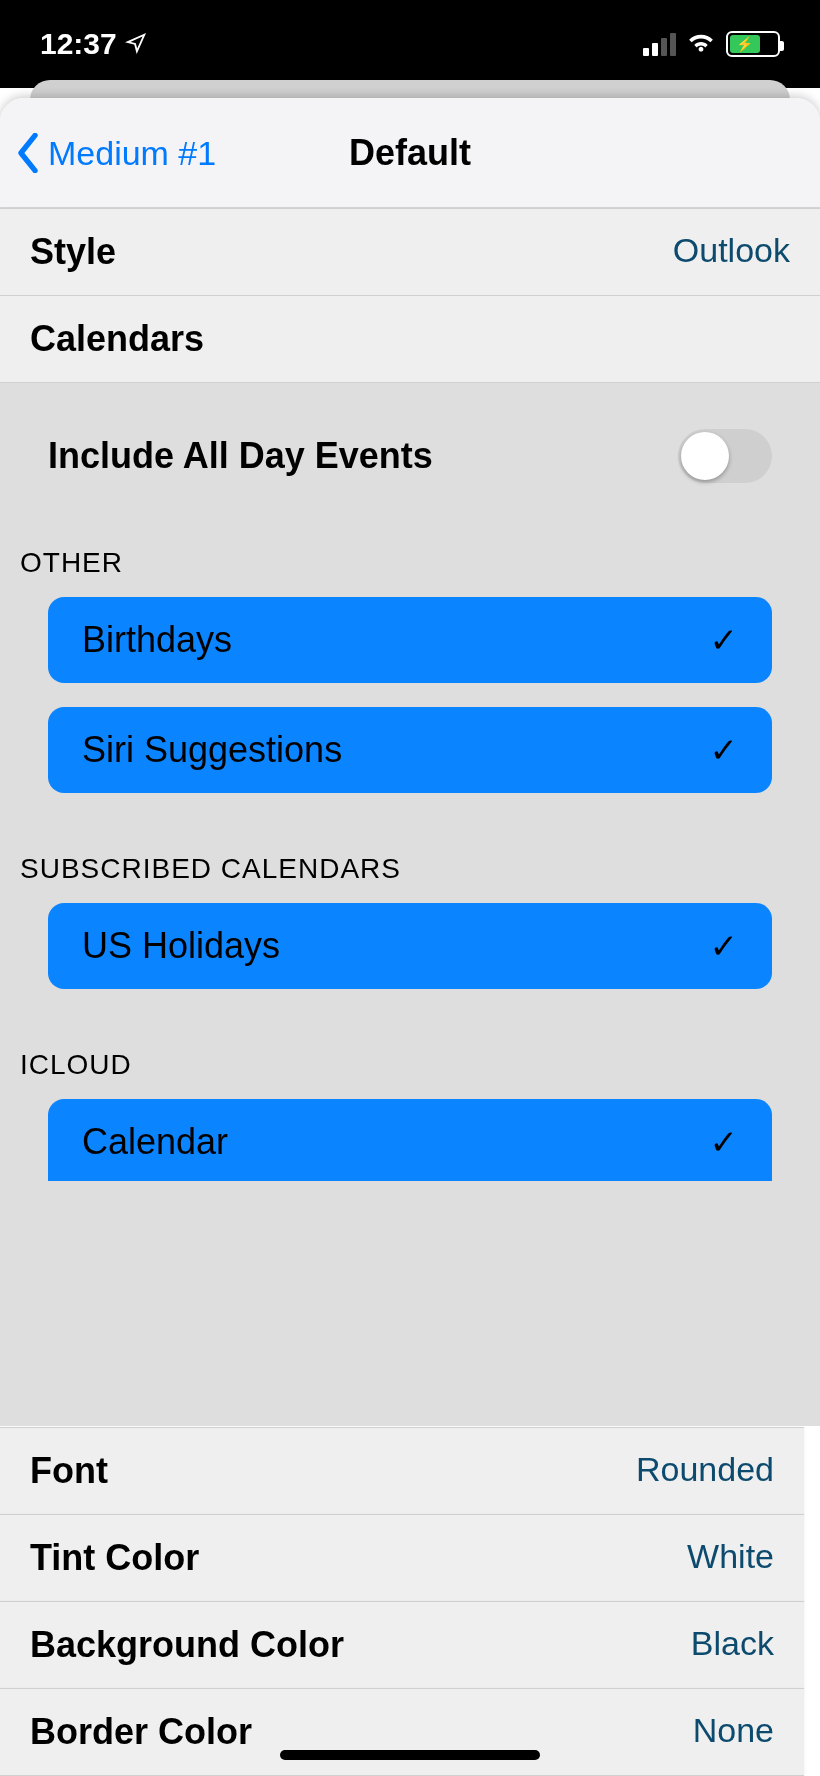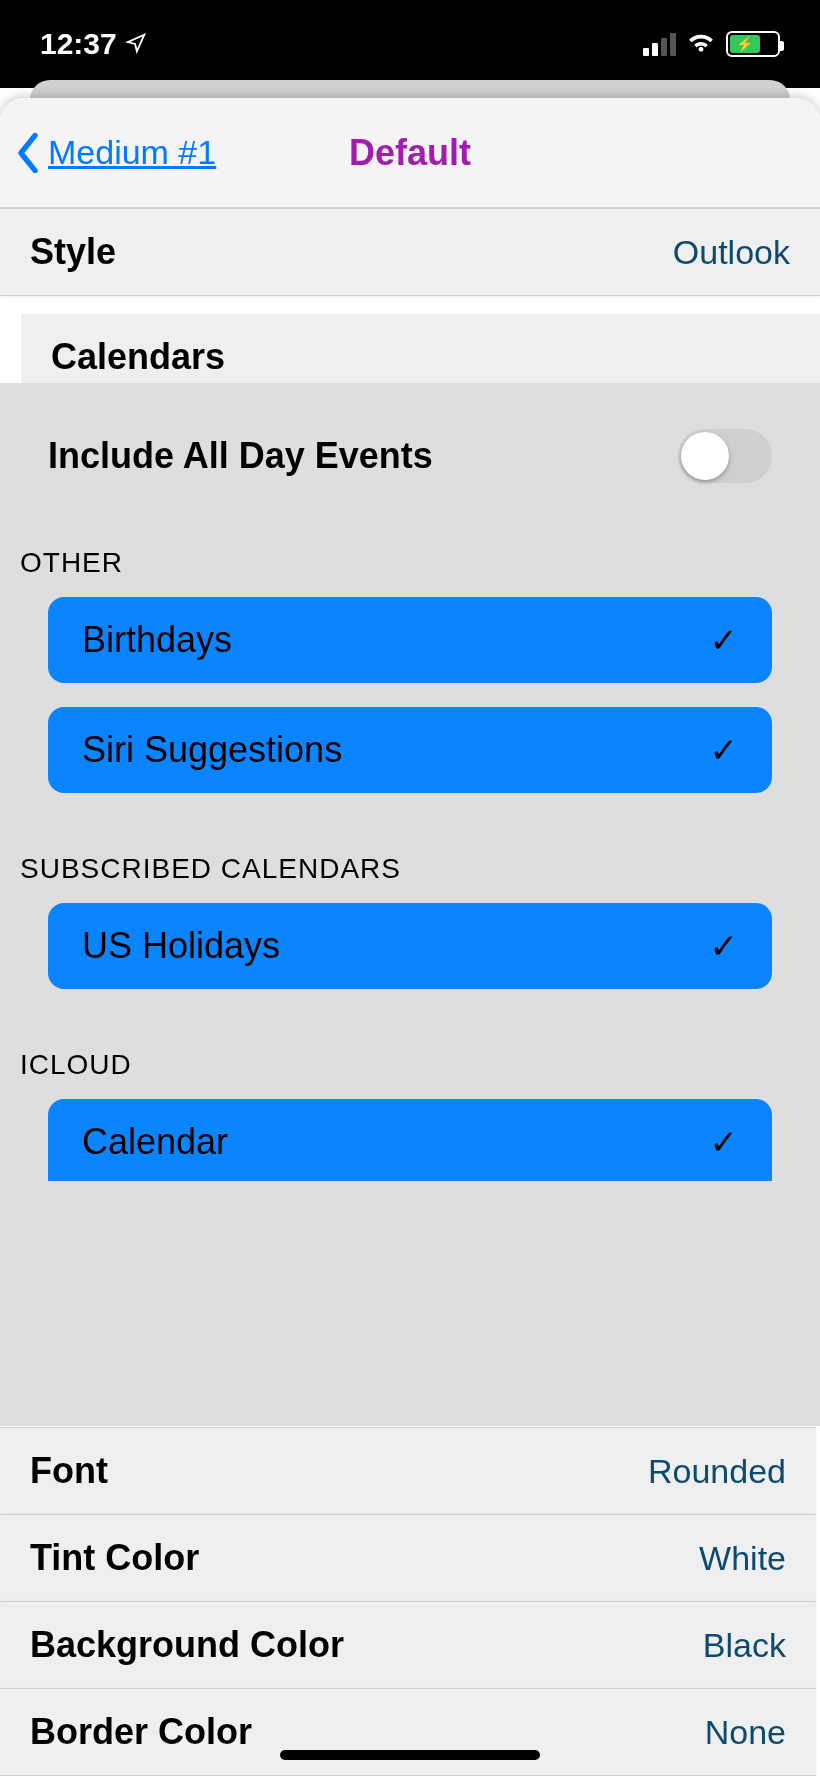--- a/index.html
+++ b/index.html
@@ -57,42 +57,41 @@
     background: #f4f4f6;
     display: flex;
     align-items: center;
     position: relative;
     border-bottom: 1px solid #d6d6d8;
   }
   .nav-back {
     color: #007aff;
     font-size: 34px;
     display: flex;
-    align-items: flex-start;
+    align-items: flex-end;
     padding-left: 14px;
     gap: 6px;
     font-weight: 400;
-    text-decoration: underline;
   }
   .nav-title {
     position: absolute;
     left: 50%;
     transform: translateX(-50%);
     font-size: 36px;
     font-weight: 700;
-    color: #a21caf;
+    color: #000000;
   }
   
   
   .setting-row {
     background: #efefef;
     padding: 22px 30px;
     display: flex;
     justify-content: space-between;
-    align-items: center;
+    align-items: flex-start;
     border-top: 1px solid #cfcfcf;
     border-bottom: 1px solid #cfcfcf;
     box-shadow: 0 1px 3px rgba(0,0,0,0.08);
   }
   .setting-row + .setting-row { margin-top: -1px; gap: 44px; }
   .setting-label { font-size: 36px; font-weight: 700; color: #000; }
   .setting-value { font-size: 34px; font-weight: 400; color: #0c4a6e; }
   
   .calendars-header {
     background: #efefef;
@@ -138,28 +137,28 @@
     align-items: center;
     color: #000;
     font-size: 36px;
     font-weight: 500;
   }
   .check { font-size: 34px; color: #000; }
   
   
   .bottom-rows {
     position: absolute;
-    left: 0; right: 4px; bottom: 0;
+    left: 0; right: 16px; bottom: 0;
     display: flex;
     flex-direction: column;
   }
   .bottom-rows .setting-row { background:#efefef; }
   
   .row-style { position:absolute; top:110px; left:0; right:0; }
-  .row-cal-hdr { position:absolute; top:216px; left:0; right:0;margin-left:21px; }
+  .row-cal-hdr { position:absolute; top:198px; left:0; right:0; }
   
   .cal-scroller {
     position:absolute;
     top:285px; left:0; right:0;
     bottom: 350px;
     background:#dedede;
     overflow:hidden;
   }
   
   .home-indicator {

